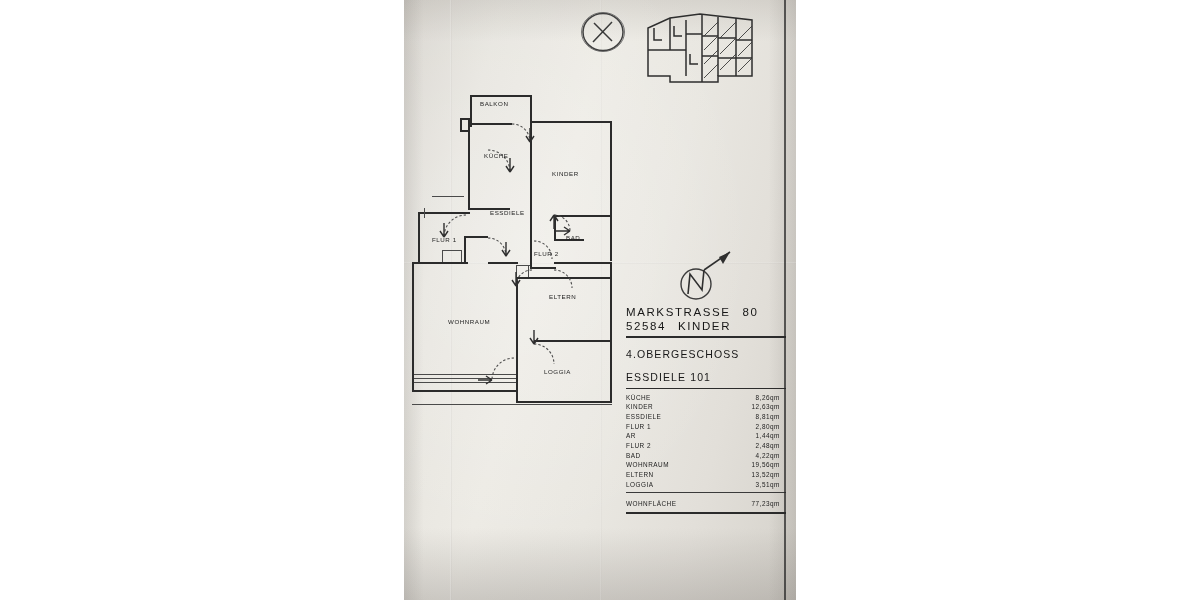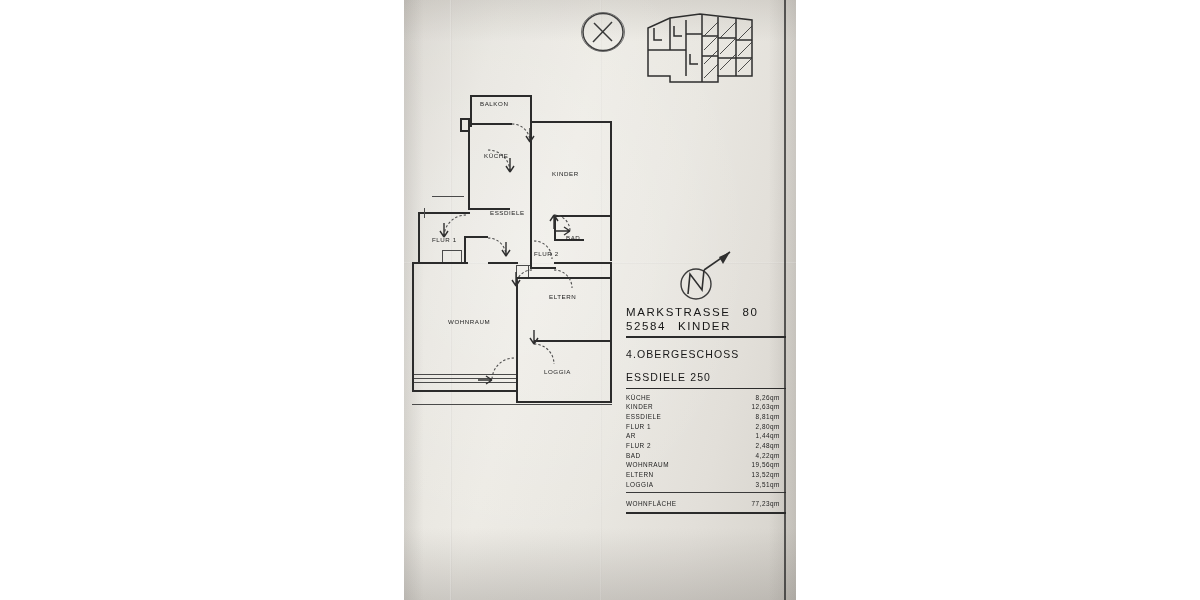--- a/index.html
+++ b/index.html
@@ -218,21 +218,21 @@
       </div>
       <div class="addr">
         <span>52584</span><span class="sp"></span><span>KINDER</span>
       </div>
 
       <div class="tbline"></div>
 
       <div class="floorline">4.OBERGESCHOSS</div>
       <div class="floorline">
         <span>ESSDIELE</span>
-        <span>250</span>
+        <span>101</span>
       </div>
 
       <div class="tbline"></div>
 
       <table class="schedule">
         <tbody id="schedule-body">
             <tr>
               <td>KÜCHE</td>
               <td class="area">8,26</td>
               <td class="unit">qm</td>

